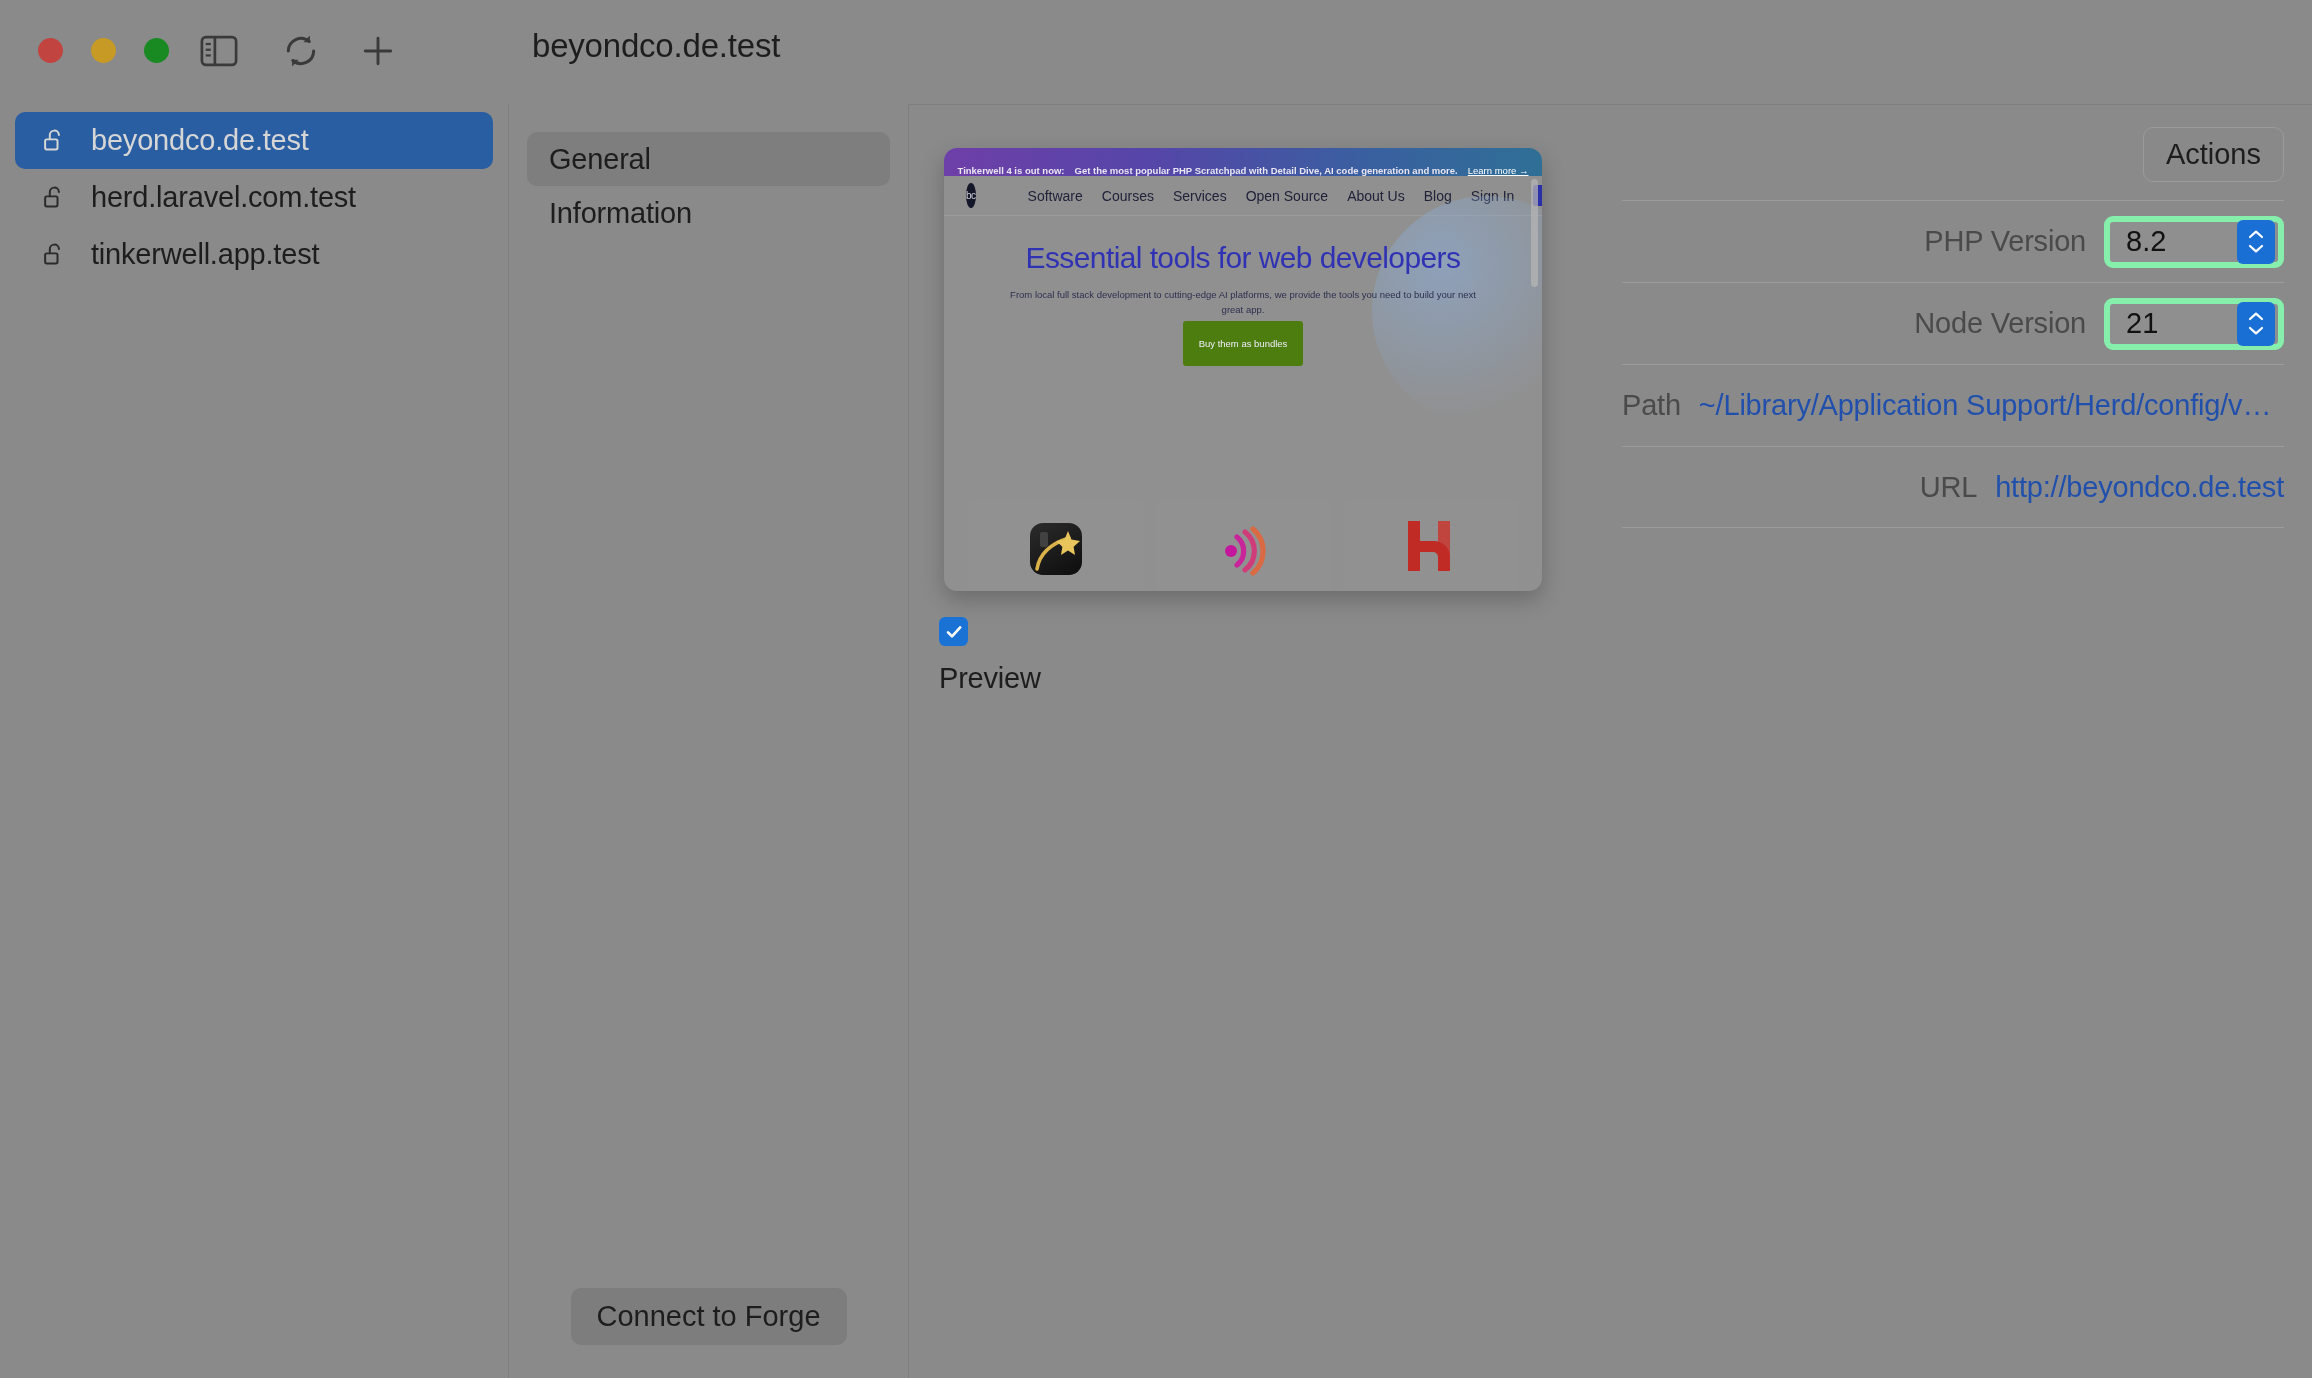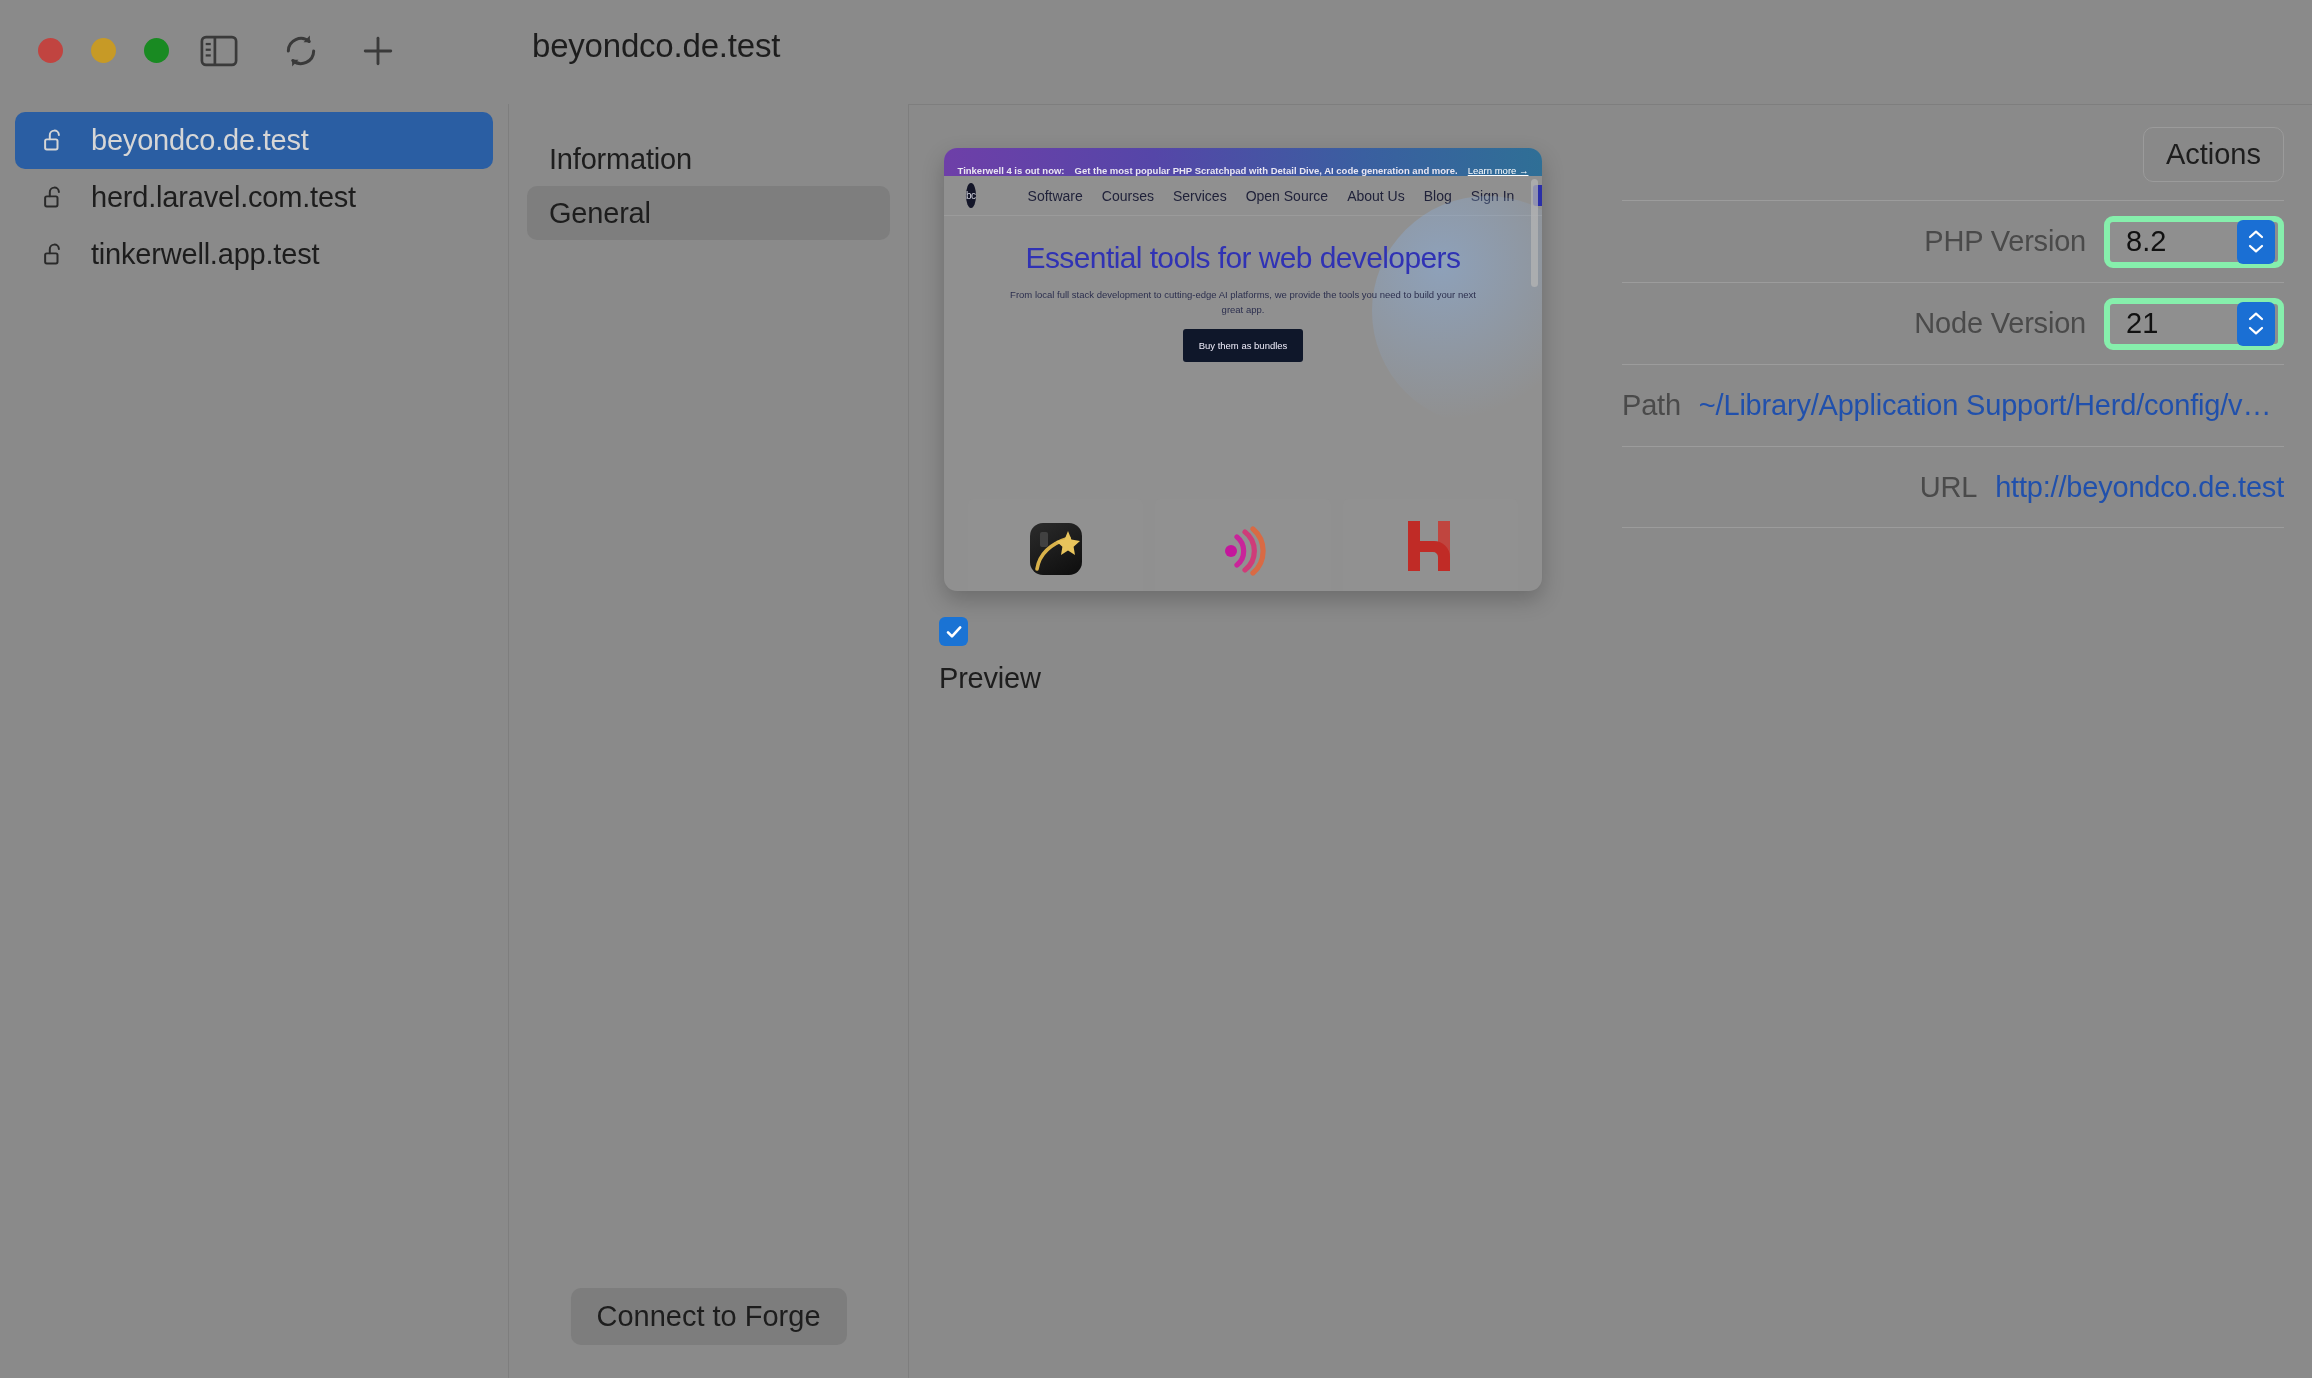--- a/index.html
+++ b/index.html
@@ -127,22 +127,22 @@
   }
   .pv-h1 {
     font-size: 30px; line-height: 1.06; color: #3032b4; letter-spacing: -0.6px;
     position: relative; z-index: 2;
   }
   .pv-sub {
     margin-top: 14px; font-size: 9.5px; line-height: 1.55; color: #2c2f4e;
     padding: 0 24px; position: relative; z-index: 2;
   }
   .pv-btn {
-    display: inline-block; margin-top: 12px; font-size: 9.5px; color: #f0eefb;
-    background: #0f172a; padding: 11px 16px; border-radius: 3px;
+    display: inline-block; margin-top: 4px; font-size: 9.5px; color: #f0eefb;
+    background: #4d7c0f; padding: 17px 16px; border-radius: 3px;
     position: relative; z-index: 2;
   }
 
   .pv-cards {
     position: absolute; bottom: 0; left: 0; right: 0;
     display: flex; gap: 12px; padding: 0 24px; height: 92px;
   }
   .pv-card {
     flex: 1; background: #919191; border-radius: 5px 5px 0 0;
     display: flex; align-items: center; justify-content: center; padding-top: 8px;
@@ -283,25 +283,25 @@
         <svg width="28" height="28" viewBox="0 0 24 24">
           <path d="M8.4 10.6 V7.2 a3.9 3.9 0 0 1 7.8 -0.4" fill="none" stroke="#2a2a2a" stroke-width="1.7" stroke-linecap="round"></path>
           <rect x="4.4" y="10.6" width="10.6" height="8.6" rx="1.4" fill="none" stroke="#2a2a2a" stroke-width="1.7"></rect>
         </svg>
       </span>
       <span class="sb-label">tinkerwell.app.test</span>
     </div>
   </div>
 
   <div class="tabcol">
+    <div class="tab-item selected">
+      <span class="tab-label">General</span>
+    </div>
     <div class="tab-item">
       <span class="tab-label">Information</span>
-    </div>
-    <div class="tab-item selected">
-      <span class="tab-label">General</span>
     </div>
     <button class="forge-btn">Connect to Forge</button>
   </div>
 
   <div class="main">
 
     <div class="preview-wrap">
       <div class="preview-card">
 
         <div class="pv-banner">

